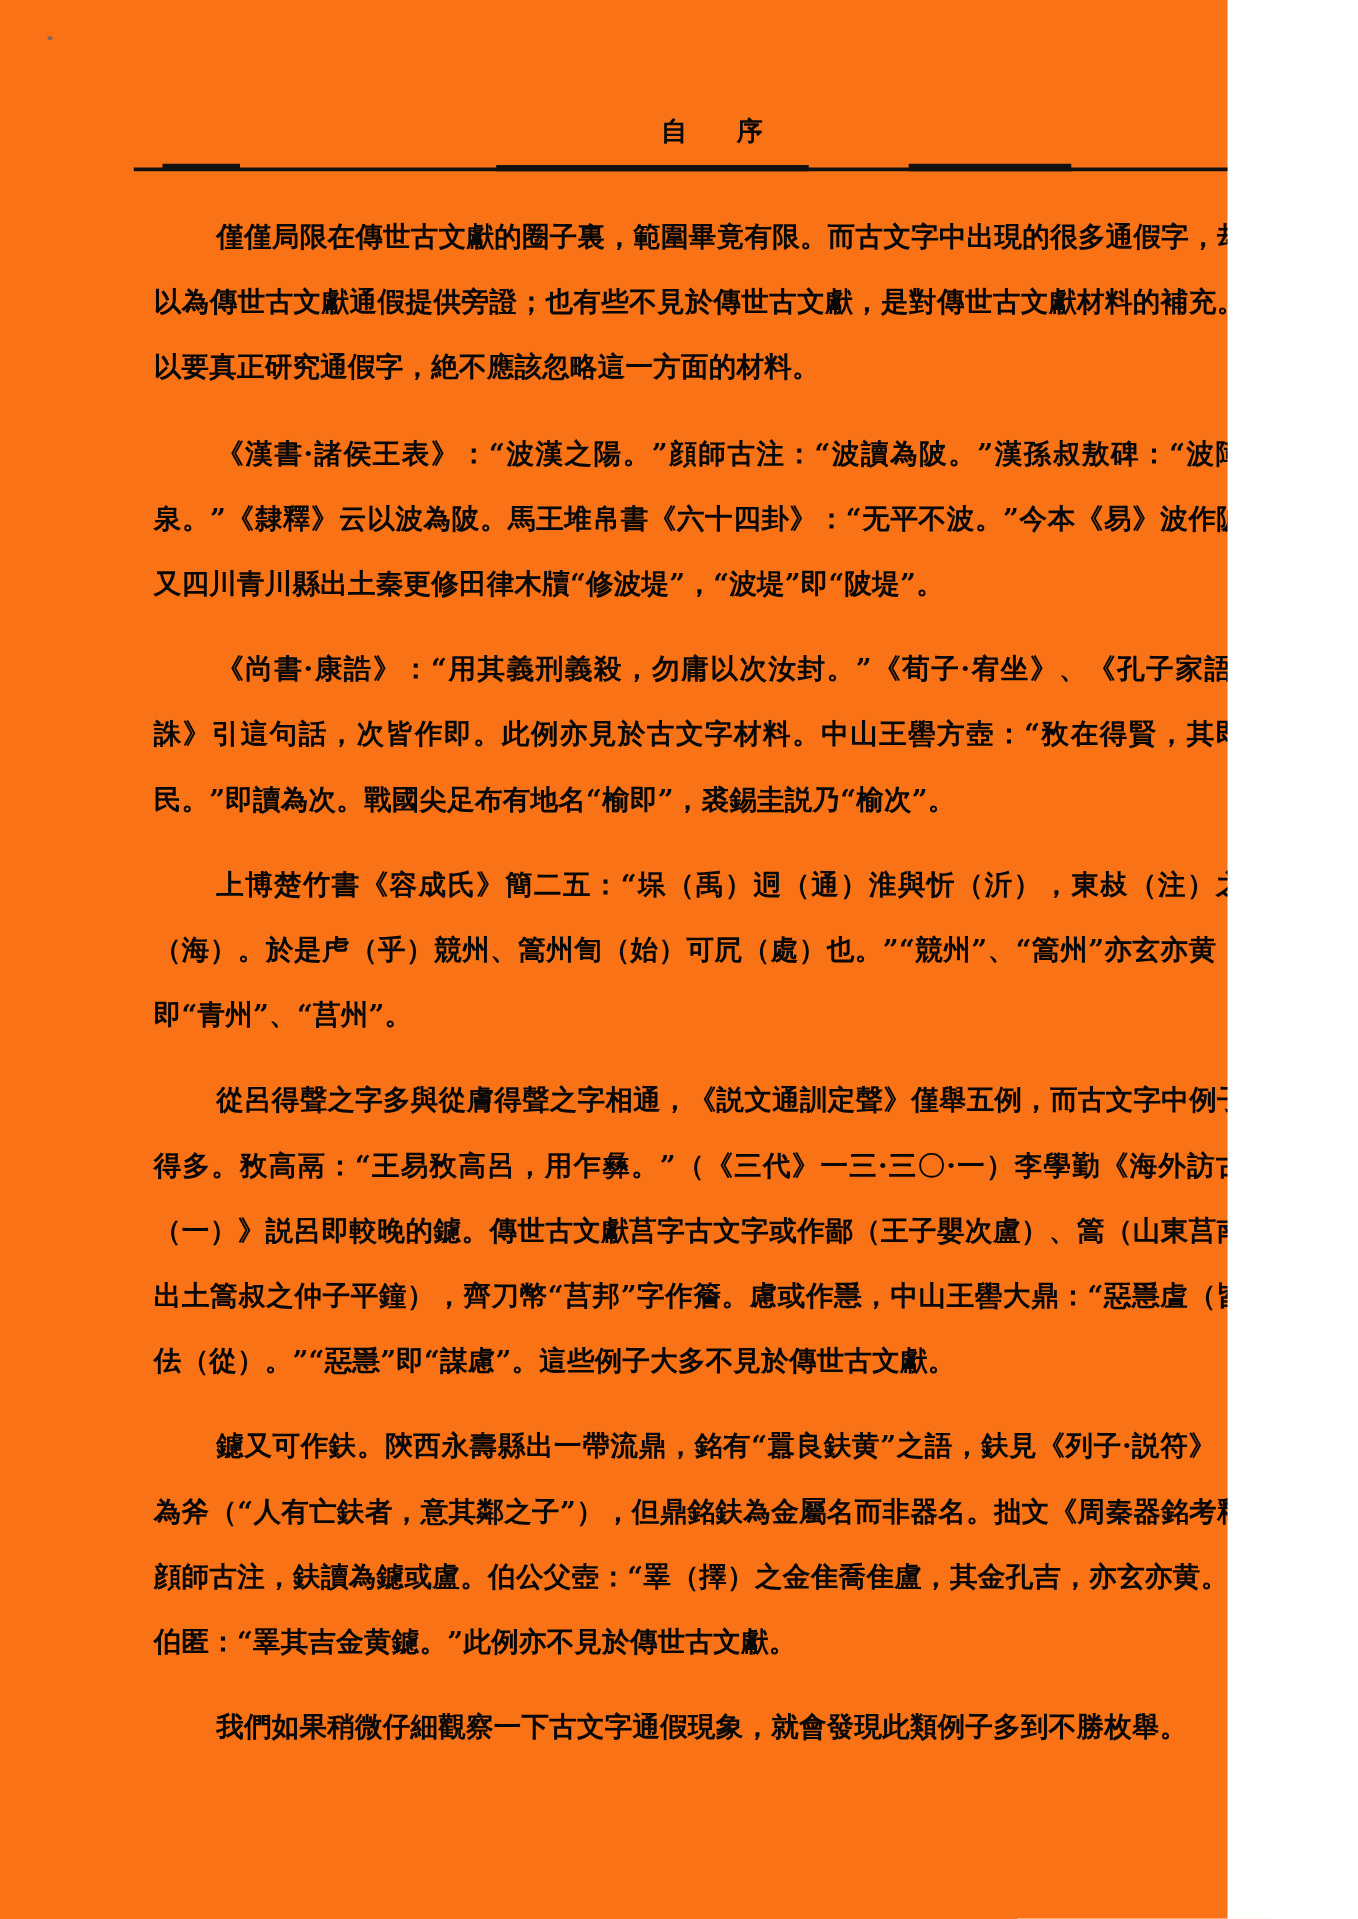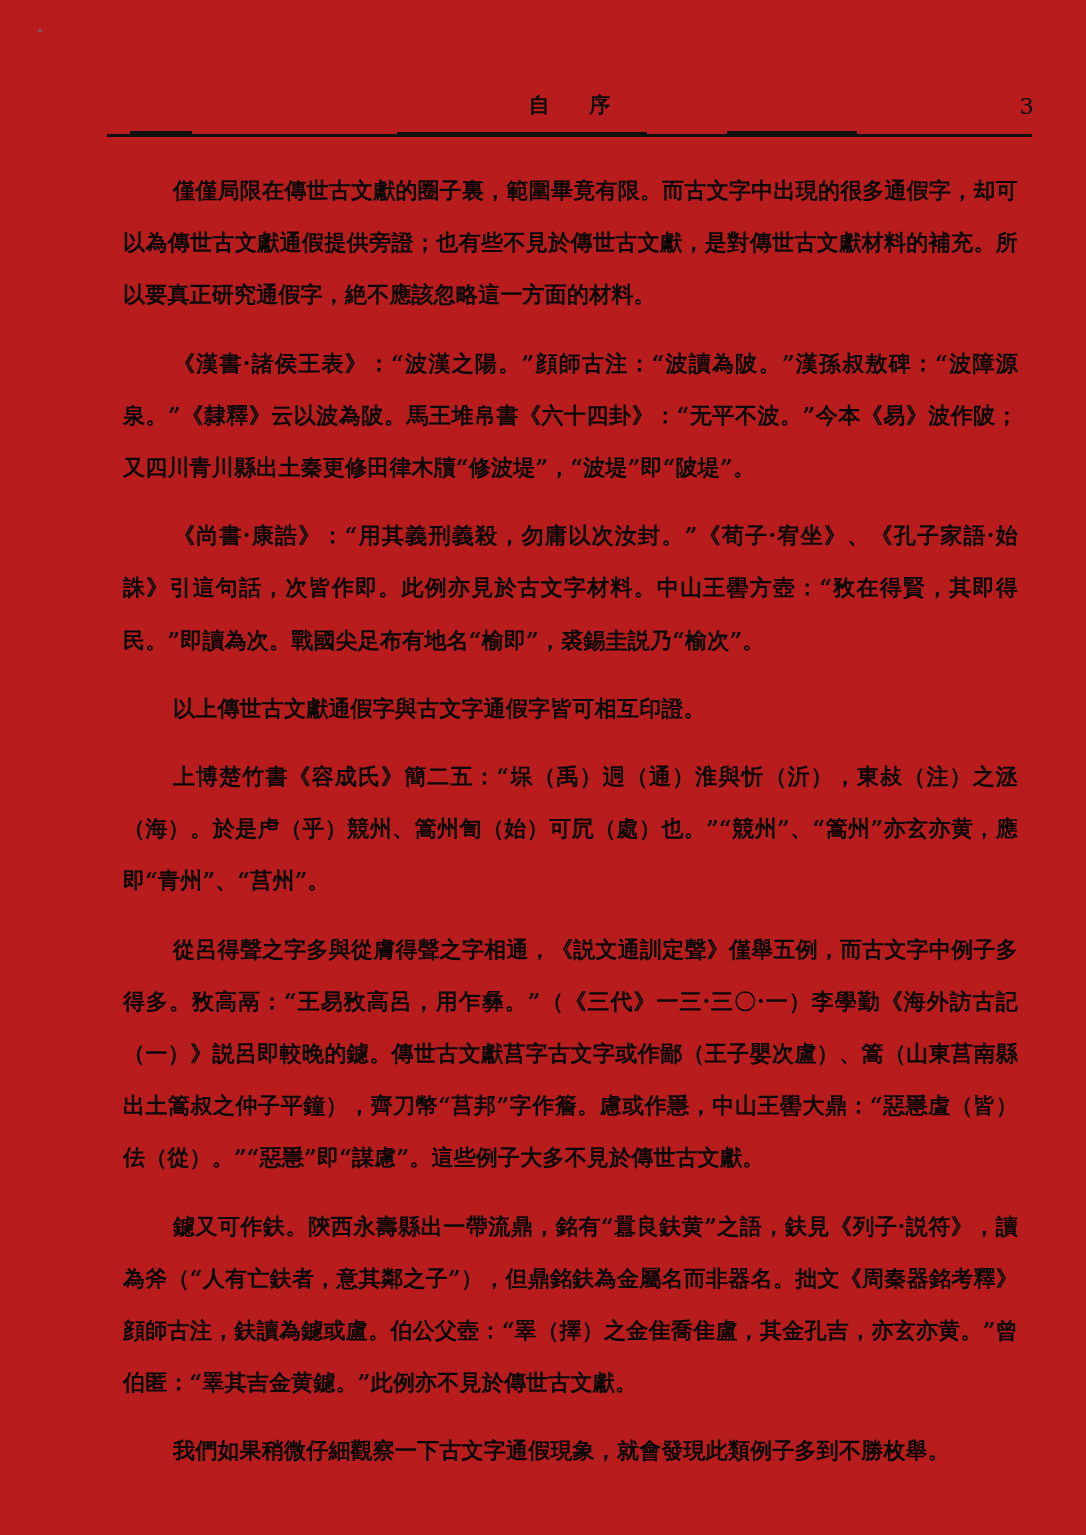--- a/index.html
+++ b/index.html
@@ -3,23 +3,23 @@
 <meta charset="utf-8">
 <title>自序 — 3</title>
 <style>
   html, body {
     margin: 0;
     padding: 0;
     background: #ffffff;
   }
   .page {
     position: relative;
-    width: 1086px;
+    width: 982px;
     height: 1535px;
-    background: #b91c1c;
+    background: #f97316;
     font-family: "DejaVu Serif", "Liberation Serif", serif;
     color: #050505;
     overflow: hidden;
   }
 
   
   .scan-speck {
     position: absolute;
     left: 38px;
     top: 29px;
@@ -127,20 +127,19 @@
     <div class="rh-pageno">3</div>
   </div>
   <div class="rule"></div>
   <div class="rule-blot-a"></div>
 
   <div class="body">
 
     <p class="para">僅僅局限在傳世古文獻的圈子裏，範圍畢竟有限。而古文字中出現的很多通假字，却可以為傳世古文獻通假提供旁證；也有些不見於傳世古文獻，是對傳世古文獻材料的補充。所以要真正研究通假字，絶不應該忽略這一方面的材料。</p>
     <p class="para">《漢書·諸侯王表》：“波漢之陽。”顔師古注：“波讀為陂。”漢孫叔敖碑：“波障源泉。”《隸釋》云以波為陂。馬王堆帛書《六十四卦》：“无平不波。”今本《易》波作陂；又四川青川縣出土秦更修田律木牘“修波堤”，“波堤”即“陂堤”。</p>
     <p class="para">《尚書·康誥》：“用其義刑義殺，勿庸以次汝封。”《荀子·宥坐》、《孔子家語·始誅》引這句話，次皆作即。此例亦見於古文字材料。中山王嚳方壺：“敄在得賢，其即得民。”即讀為次。戰國尖足布有地名“榆即”，裘錫圭説乃“榆次”。</p>
-    <p class="para">以上傳世古文獻通假字與古文字通假字皆可相互印證。</p>
     <p class="para">上博楚竹書《容成氏》簡二五：“㙅（禹）迵（通）淮與忻（沂），東敊（注）之洆（海）。於是虍（乎）競州、篙州訇（始）可凥（處）也。”“競州”、“篙州”亦玄亦黄，應即“青州”、“莒州”。</p>
     <p class="para">從呂得聲之字多與從膚得聲之字相通，《説文通訓定聲》僅舉五例，而古文字中例子多得多。敄高鬲：“王易敄高呂，用乍彝。”（《三代》一三·三〇·一）李學勤《海外訪古記（一）》説呂即較晚的鑢。傳世古文獻莒字古文字或作鄙（王子嬰次盧）、篙（山東莒南縣出土篙叔之仲子平鐘），齊刀幣“莒邦”字作簷。慮或作㥯，中山王嚳大鼎：“惡㥯虘（皆）佉（從）。”“惡㥯”即“謀慮”。這些例子大多不見於傳世古文獻。</p>
     <p class="para">鑢又可作鈇。陝西永壽縣出一帶流鼎，銘有“囂良鈇黄”之語，鈇見《列子·説符》，讀為斧（“人有亡鈇者，意其鄰之子”），但鼎銘鈇為金屬名而非器名。拙文《周秦器銘考釋》顔師古注，鈇讀為鑢或盧。伯公父壺：“睪（擇）之金隹喬隹盧，其金孔吉，亦玄亦黄。”曾伯匿：“睪其吉金黄鑢。”此例亦不見於傳世古文獻。</p>
     <p class="para">我們如果稍微仔細觀察一下古文字通假現象，就會發現此類例子多到不勝枚舉。</p>
 
   </div>
 </div>
 
 </body></html>

